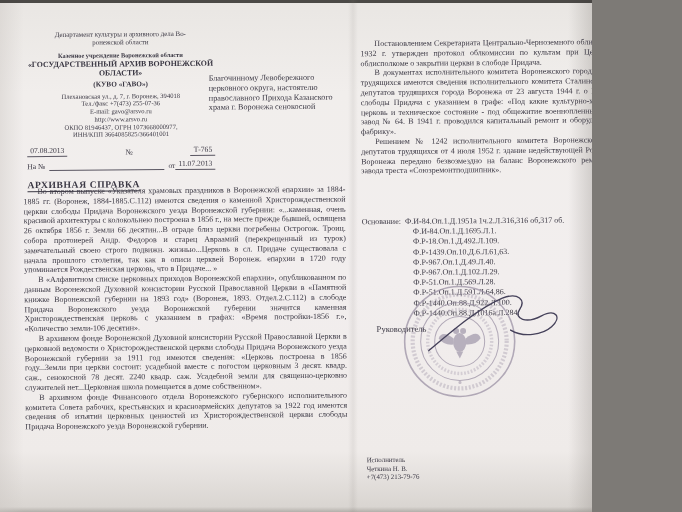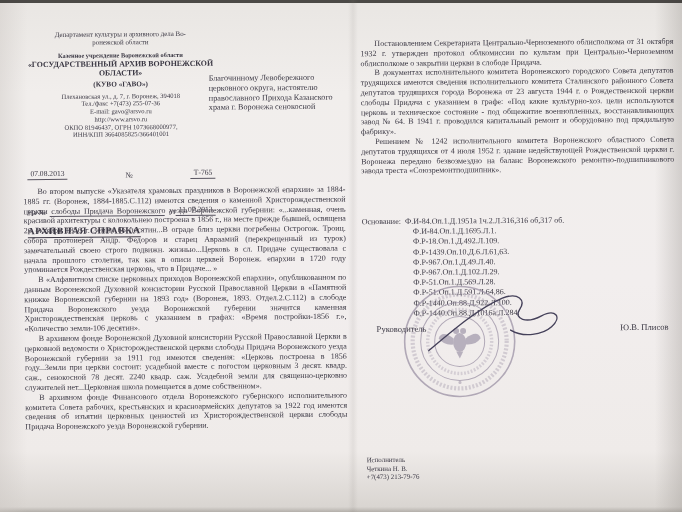--- a/index.html
+++ b/index.html
@@ -1,38 +1,38 @@
 <!DOCTYPE html>
 <html><head>
 <meta charset="utf-8">
 <style>
   html,body { margin:0; padding:0; background:#7d7a76; }
   .scan {
-    position:relative; width:682px; height:512px; overflow:hidden;
+    position:relative; width:592px; height:512px; overflow:hidden;
     background:
       linear-gradient(90deg, rgba(205,200,196,.45) 0%, rgba(0,0,0,0) 4%, rgba(0,0,0,0) 96%, rgba(150,145,140,.35) 100%),
       linear-gradient(180deg, #e9e6e3 0%, #f1eeec 18%, #f2eeee 55%, #efebe9 88%, #d9d5d1 99%, #b3afaa 100%);
     font-family:"Liberation Serif","DejaVu Serif",serif;
     color:#3b3844;
   }
   .edge-top { position:absolute; top:0; left:0; right:0; height:3px; background:#2f2d2a; opacity:.85; }
   .gutter { position:absolute; top:0; left:348px; bottom:0; width:10px;
     background:linear-gradient(90deg, rgba(0,0,0,0), rgba(130,125,120,.12), rgba(0,0,0,0)); }
   .page { position:absolute; }
   .tilt { transform:rotate(-0.45deg); transform-origin:50% 0; }
 
   
   .letterhead { position:absolute; left:26px; top:30px; width:188px; text-align:center; }
   .lh-dept  { font-size:6.9px; line-height:8.3px; }
   .lh-type  { font-size:6.3px; font-weight:bold; margin-top:4px; }
   .lh-name  { font-size:7.9px; font-weight:bold; line-height:9.6px; margin-top:1px; }
   .lh-abbr  { font-size:7.3px; font-weight:bold; margin-top:1px; }
   .lh-contacts { font-size:6.6px; line-height:7.7px; margin-top:4px; }
   .date-row { display:flex; align-items:flex-end; margin-top:7px; font-size:7.6px; }
-  .u { border-bottom:1px solid #595561; padding:0 3px 1px 3px;margin-top:23px; }
+  .u { border-bottom:1px solid #595561; padding:0 3px 1px 3px; }
   .date-row .gap { flex:1; }
   .fill-line { flex:1; border-bottom:1px solid #595561; margin:0 4px; height:9px; }
   .ref-row { display:flex; align-items:flex-end; margin-top:3px; font-size:7.6px; }
   .doc-title { margin-top:8px; font-weight:bold; font-size:9.6px; letter-spacing:.6px; text-align:left; }
   .doc-title span { border-bottom:1.2px solid #3b3844; padding-bottom:1px; }
 
   
   .addressee { position:absolute; left:208px; top:74px; width:142px; font-size:8.2px; line-height:9.8px; }
 
   

